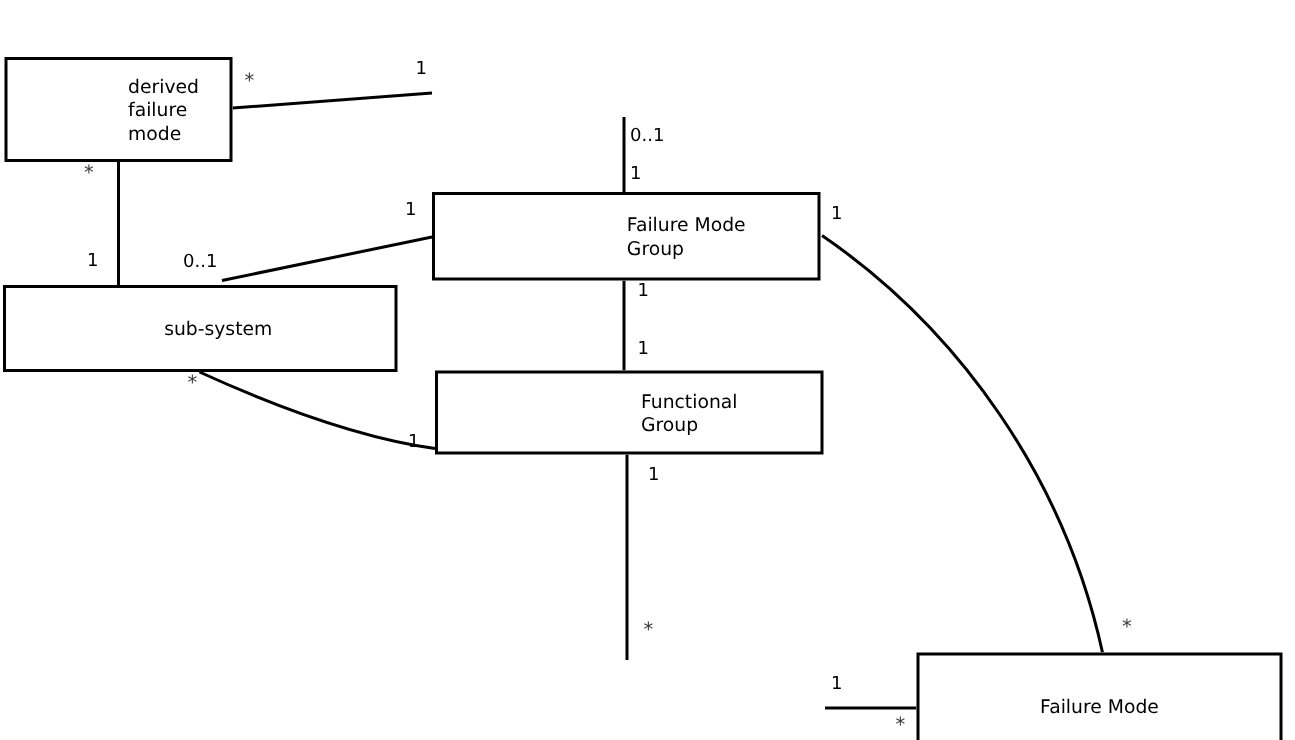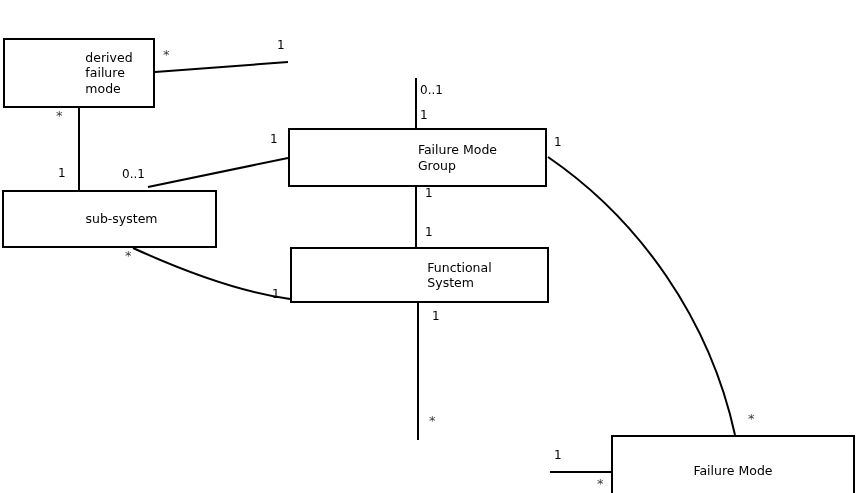--- a/index.html
+++ b/index.html
@@ -90,27 +90,27 @@
 failure
 mode</span>
   </div>
 
 
   <div class="uml-class-box" style="left:288px; top:108px; width:259px; height:59px;">
     <span class="uml-class-name" style="transform: translateX(40px);">Failure Mode
 Group</span>
   </div>
 
-  <div class="uml-class-box" style="left:2px; top:170px; width:215px; height:58px;padding-left:24px;">
+  <div class="uml-class-box" style="left:2px; top:170px; width:263px; height:58px;padding-left:24px;">
     <span class="uml-class-name">sub-system</span>
   </div>
 
   <div class="uml-class-box" style="left:290px; top:227px; width:259px; height:56px;">
     <span class="uml-class-name" style="transform: translateX(40px);">Functional
-System</span>
+Group</span>
   </div>
 
 
   <div class="uml-class-box" style="left:611px; top:415px; width:244px; height:72px;">
     <span class="uml-class-name">Failure Mode</span>
   </div>
 
   <span class="mult-label star" style="left:163px; top:29px;">*</span>
   <span class="mult-label" style="left:277px; top:19px;">1</span>
   <span class="mult-label star" style="left:56px; top:90px;">*</span>

